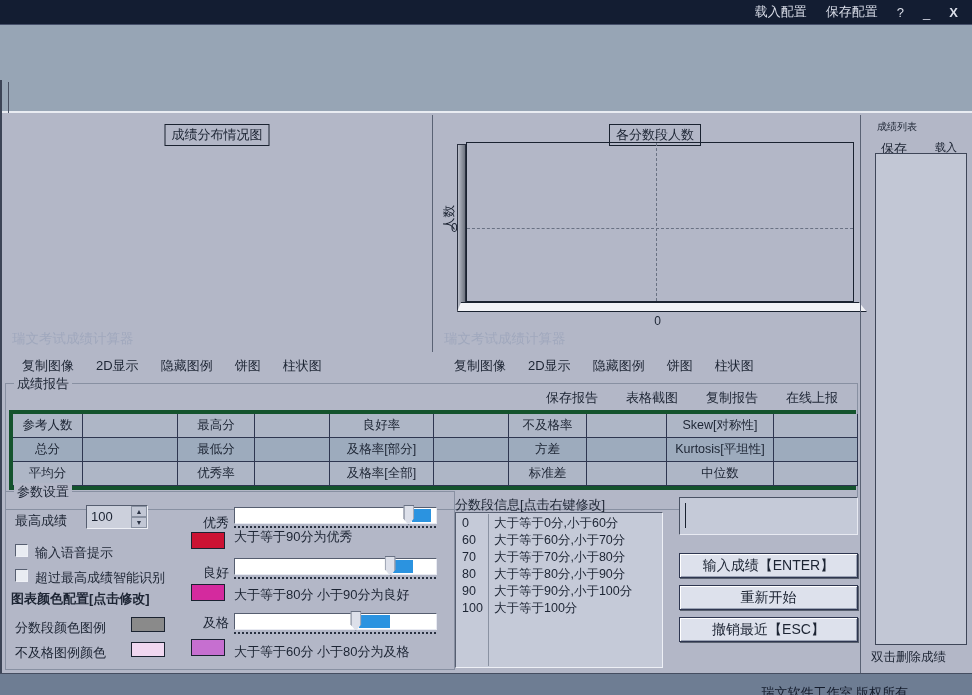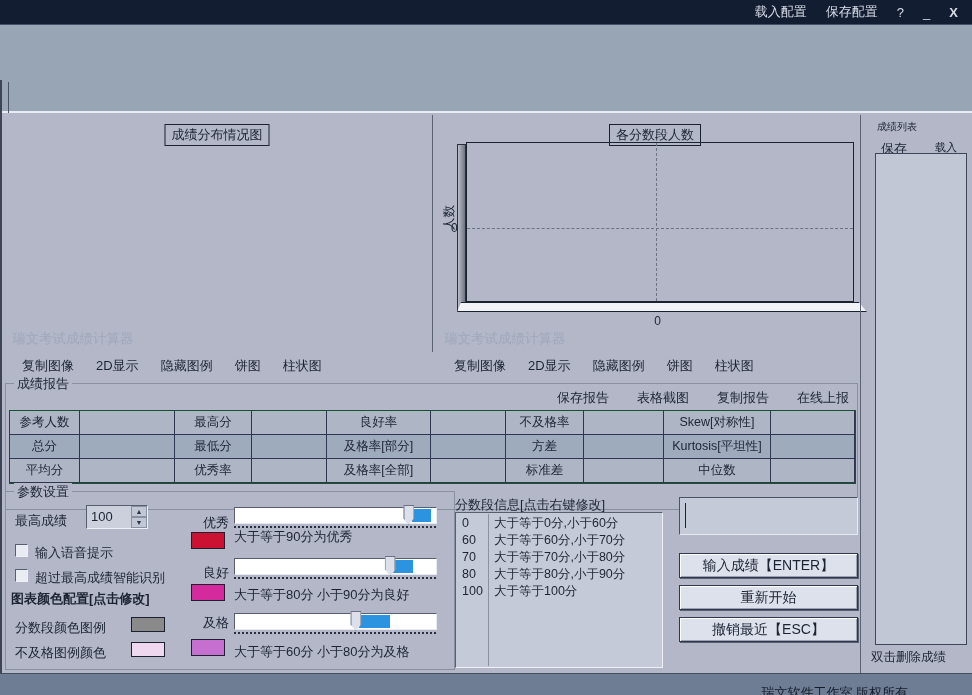--- a/index.html
+++ b/index.html
@@ -44,24 +44,24 @@
   .toolbar { position:absolute; top:352px; height:27px; display:flex; align-items:center;
              gap:22px; padding-left:20px; font-size:13px; }
   .toolbar.tleft  { left:2px;   width:431px; }
   .toolbar.tright { left:434px; width:425px; }
   .toolbar span { cursor:default; white-space:nowrap; }
 
   
   .groupbox { position:absolute; border:1px solid #8890a2; }
   .group-label { position:absolute; top:-9px; left:8px; background:#b3b7c7; padding:0 3px; font-size:13px; }
   .report-box { left:5px; top:383px; width:853px; height:127px; }
-  .report-actions { position:absolute; top:5px; right:8px; display:flex; gap:28px; font-size:13px; }
+  .report-actions { position:absolute; top:5px; right:19px; display:flex; gap:28px; font-size:13px; }
   .rtable { position:absolute; left:3px; top:26px; width:847px;
             display:grid; grid-template-columns:70px 95px 77px 75px 104px 75px 78px 80px 107px 84px;
-            grid-auto-rows:24px; border:1px solid #14532d; }
+            grid-auto-rows:24px; border:4px solid #14532d; }
   .rtable .cell { border-right:1px solid #2e3650; border-bottom:1px solid #2e3650;
                   font-size:12.5px; display:flex; align-items:center; justify-content:center;
                   white-space:nowrap; overflow:hidden; }
   .rtable .r0, .rtable .r2 { background:#aeb6c6; }
   .rtable .r1 { background:#9dabbd; }
 
   
   .params-box { left:5px; top:491px; width:450px; height:179px; }
   .p-abs { position:absolute; font-size:13px; white-space:nowrap; }
   .bold  { font-weight:bold; }
@@ -291,20 +291,24 @@
     </div>
     <div class="seg-row">
       <span class="s">70</span>
       <span class="d">大于等于70分,小于80分</span>
     </div>
     <div class="seg-row">
       <span class="s">80</span>
       <span class="d">大于等于80分,小于90分</span>
     </div>
     <div class="seg-row">
+      <span class="s">90</span>
+      <span class="d">大于等于90分,小于100分</span>
+    </div>
+    <div class="seg-row">
       <span class="s">100</span>
       <span class="d">大于等于100分</span>
     </div>
   </div>
 
   <div class="score-input">
     <span></span>
     <div class="caret"></div>
   </div>
   <div class="btn3d" style="top:553px;">输入成绩【ENTER】</div>

